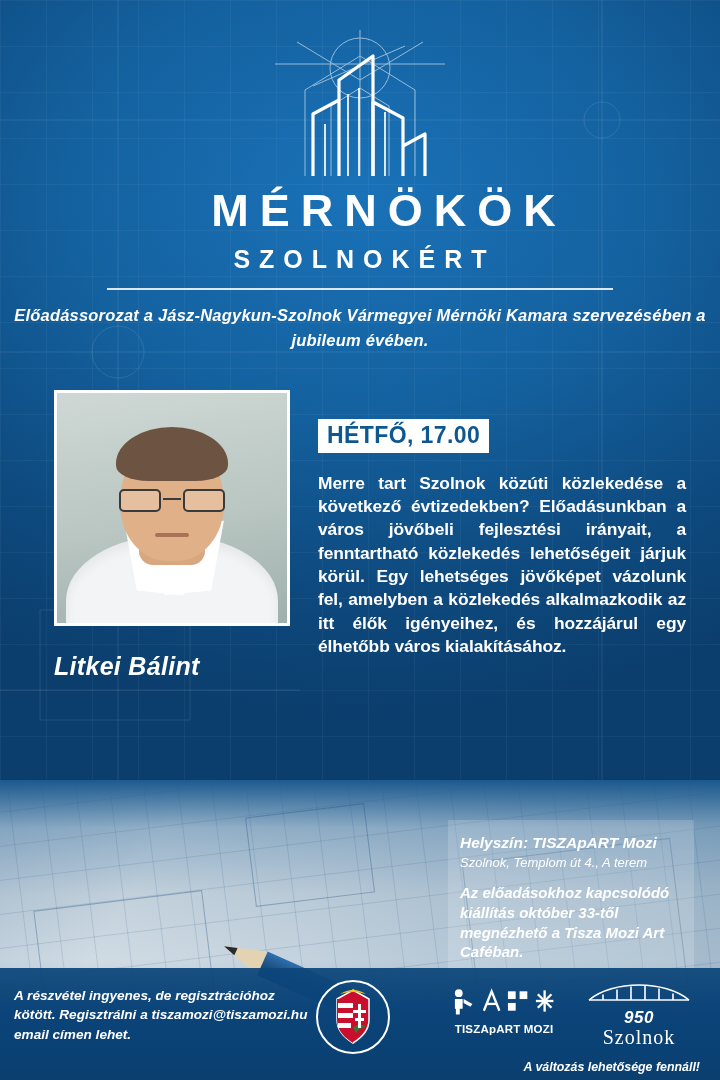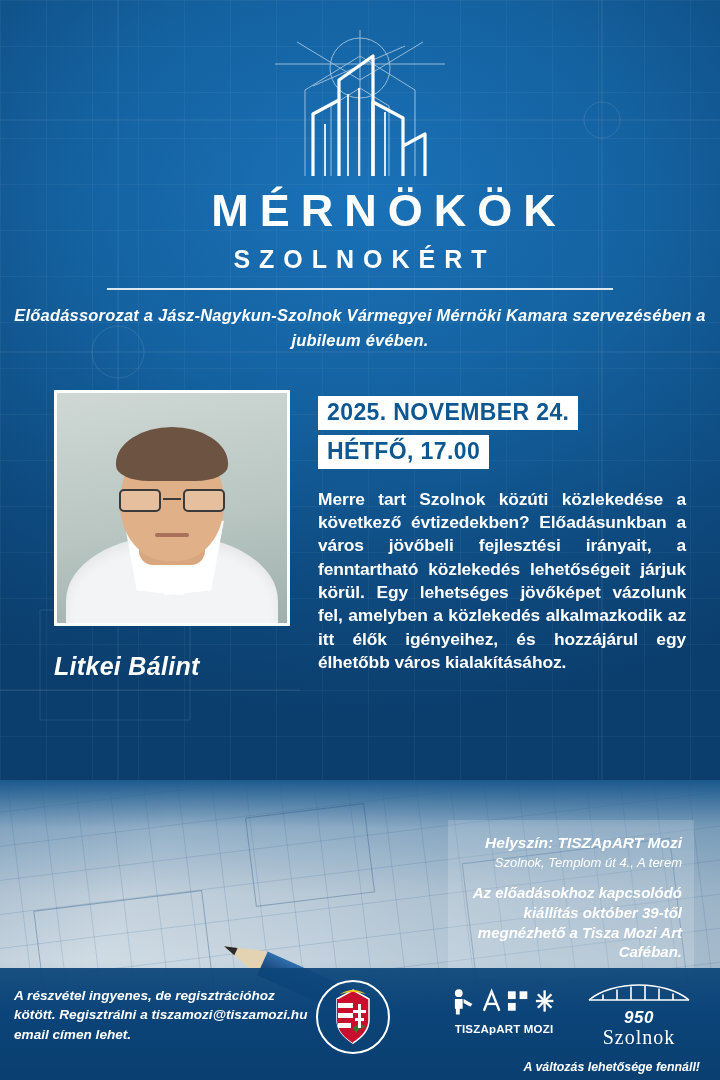--- a/index.html
+++ b/index.html
@@ -219,21 +219,21 @@
   }
 
   
   .venue {
     position: absolute;
     left: 448px;
     top: 820px;
     width: 246px;
     background: rgba(255,255,255,0.17);
     padding: 14px 12px 16px;
-    text-align: right;
+    text-align: left;
     color: #ffffff;
     font-style: italic;
   }
   .venue-line1 { font-size: 15.5px; font-weight: bold; }
   .venue-line2 { font-size: 13px; margin-top: 3px; }
   .venue-note {
     margin-top: 13px;
     font-size: 15px;
     font-weight: bold;
     line-height: 1.32;
@@ -423,42 +423,42 @@
         <div class="p-bridge"></div>
         <div class="p-lens r"></div>
       </div>
       <div class="p-mouth"></div>
     </div>
     <div class="speaker-name">Litkei Bálint</div>
   </div>
 
   <div class="content">
     <div class="date-badges">
-      <div class="date-badge">2025. NOVEMBER 24.</div><br>
+      <br>
       <div class="date-badge second">HÉTFŐ, 17.00</div>
     </div>
     <div class="event-desc">Merre tart Szolnok közúti közlekedése a következő évtizedekben? Előadásunkban a város jövőbeli fejlesztési irányait, a fenntartható közlekedés lehetőségeit járjuk körül. Egy lehetséges jövőképet vázolunk fel, amelyben a közlekedés alkalmazkodik az itt élők igényeihez, és hozzájárul egy élhetőbb város kialakításához.</div>
   </div>
 
   <div class="bottom-photo">
     <div class="bp-sheet"></div>
     <div class="bp-shape" style="left:40px; top:120px; width:170px; height:120px; transform:rotate(-7deg);"></div>
     <div class="bp-shape" style="left:470px; top:70px; width:210px; height:150px; transform:rotate(-7deg);"></div>
     <div class="bp-shape" style="left:250px; top:30px; width:120px; height:90px; transform:rotate(-7deg);"></div>
     <div class="pencil">
       <div class="pencil-body"></div>
       <div class="pencil-tip"></div>
       <div class="pencil-lead"></div>
     </div>
   </div>
 
   <div class="venue">
     <div class="venue-line1">Helyszín: TISZApART Mozi</div>
     <div class="venue-line2">Szolnok, Templom út 4., A terem</div>
-    <div class="venue-note">Az előadásokhoz kapcsolódó kiállítás október 39-től megnézhető a Tisza Mozi Art Caféban.</div>
+    <div class="venue-note">Az előadásokhoz kapcsolódó kiállítás október 33-től megnézhető a Tisza Mozi Art Caféban.</div>
   </div>
 
   <div class="footer">
     <div class="footer-text">A részvétel ingyenes, de regisztrációhoz kötött. Regisztrálni a tiszamozi@tiszamozi.hu email címen lehet.</div>
 
     <svg class="coa" viewBox="0 0 74 74">
       <circle cx="37" cy="37" r="36" fill="none" stroke="#ffffff" stroke-width="2"></circle>
       <path d="M37 10 L53 19 L53 40 C53 51 45 58 37 63 C29 58 21 51 21 40 L21 19 Z" fill="#c8102e" stroke="#ffffff" stroke-width="1.5"></path>
       <path d="M21 19 L37 19 L37 63 C29 58 21 51 21 40 Z" fill="#c8102e"></path>
       <g fill="#ffffff">

